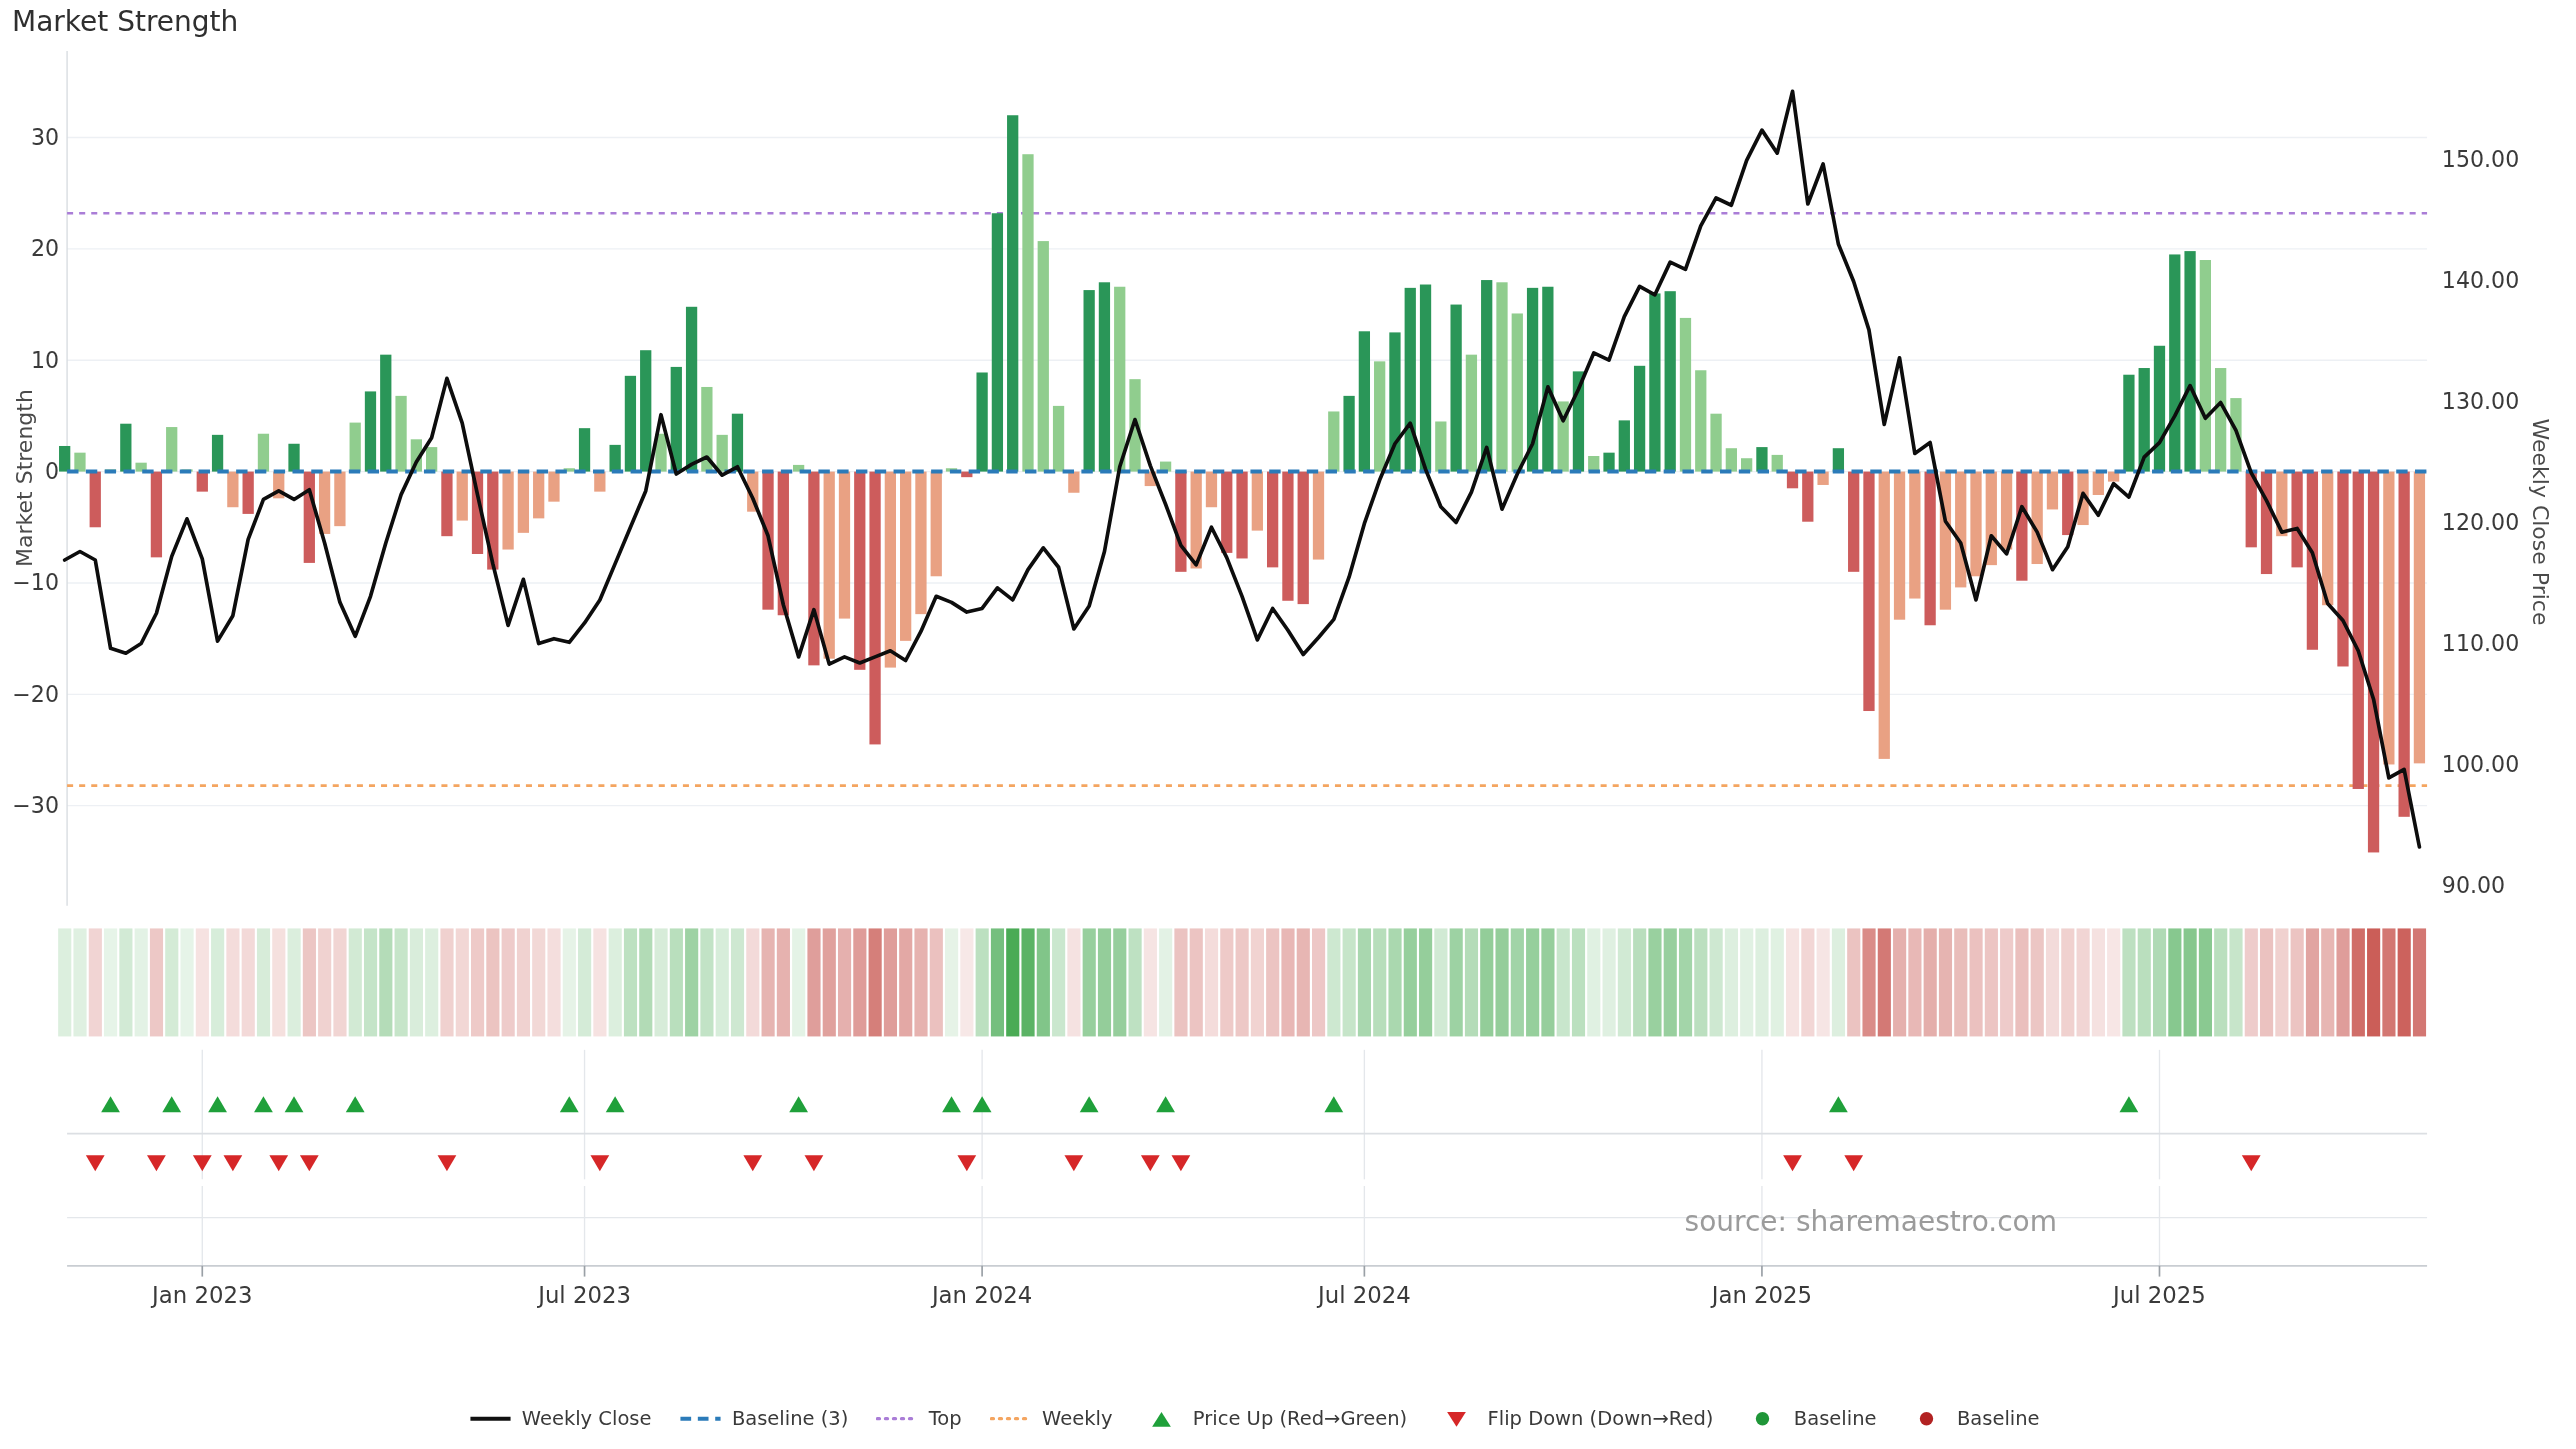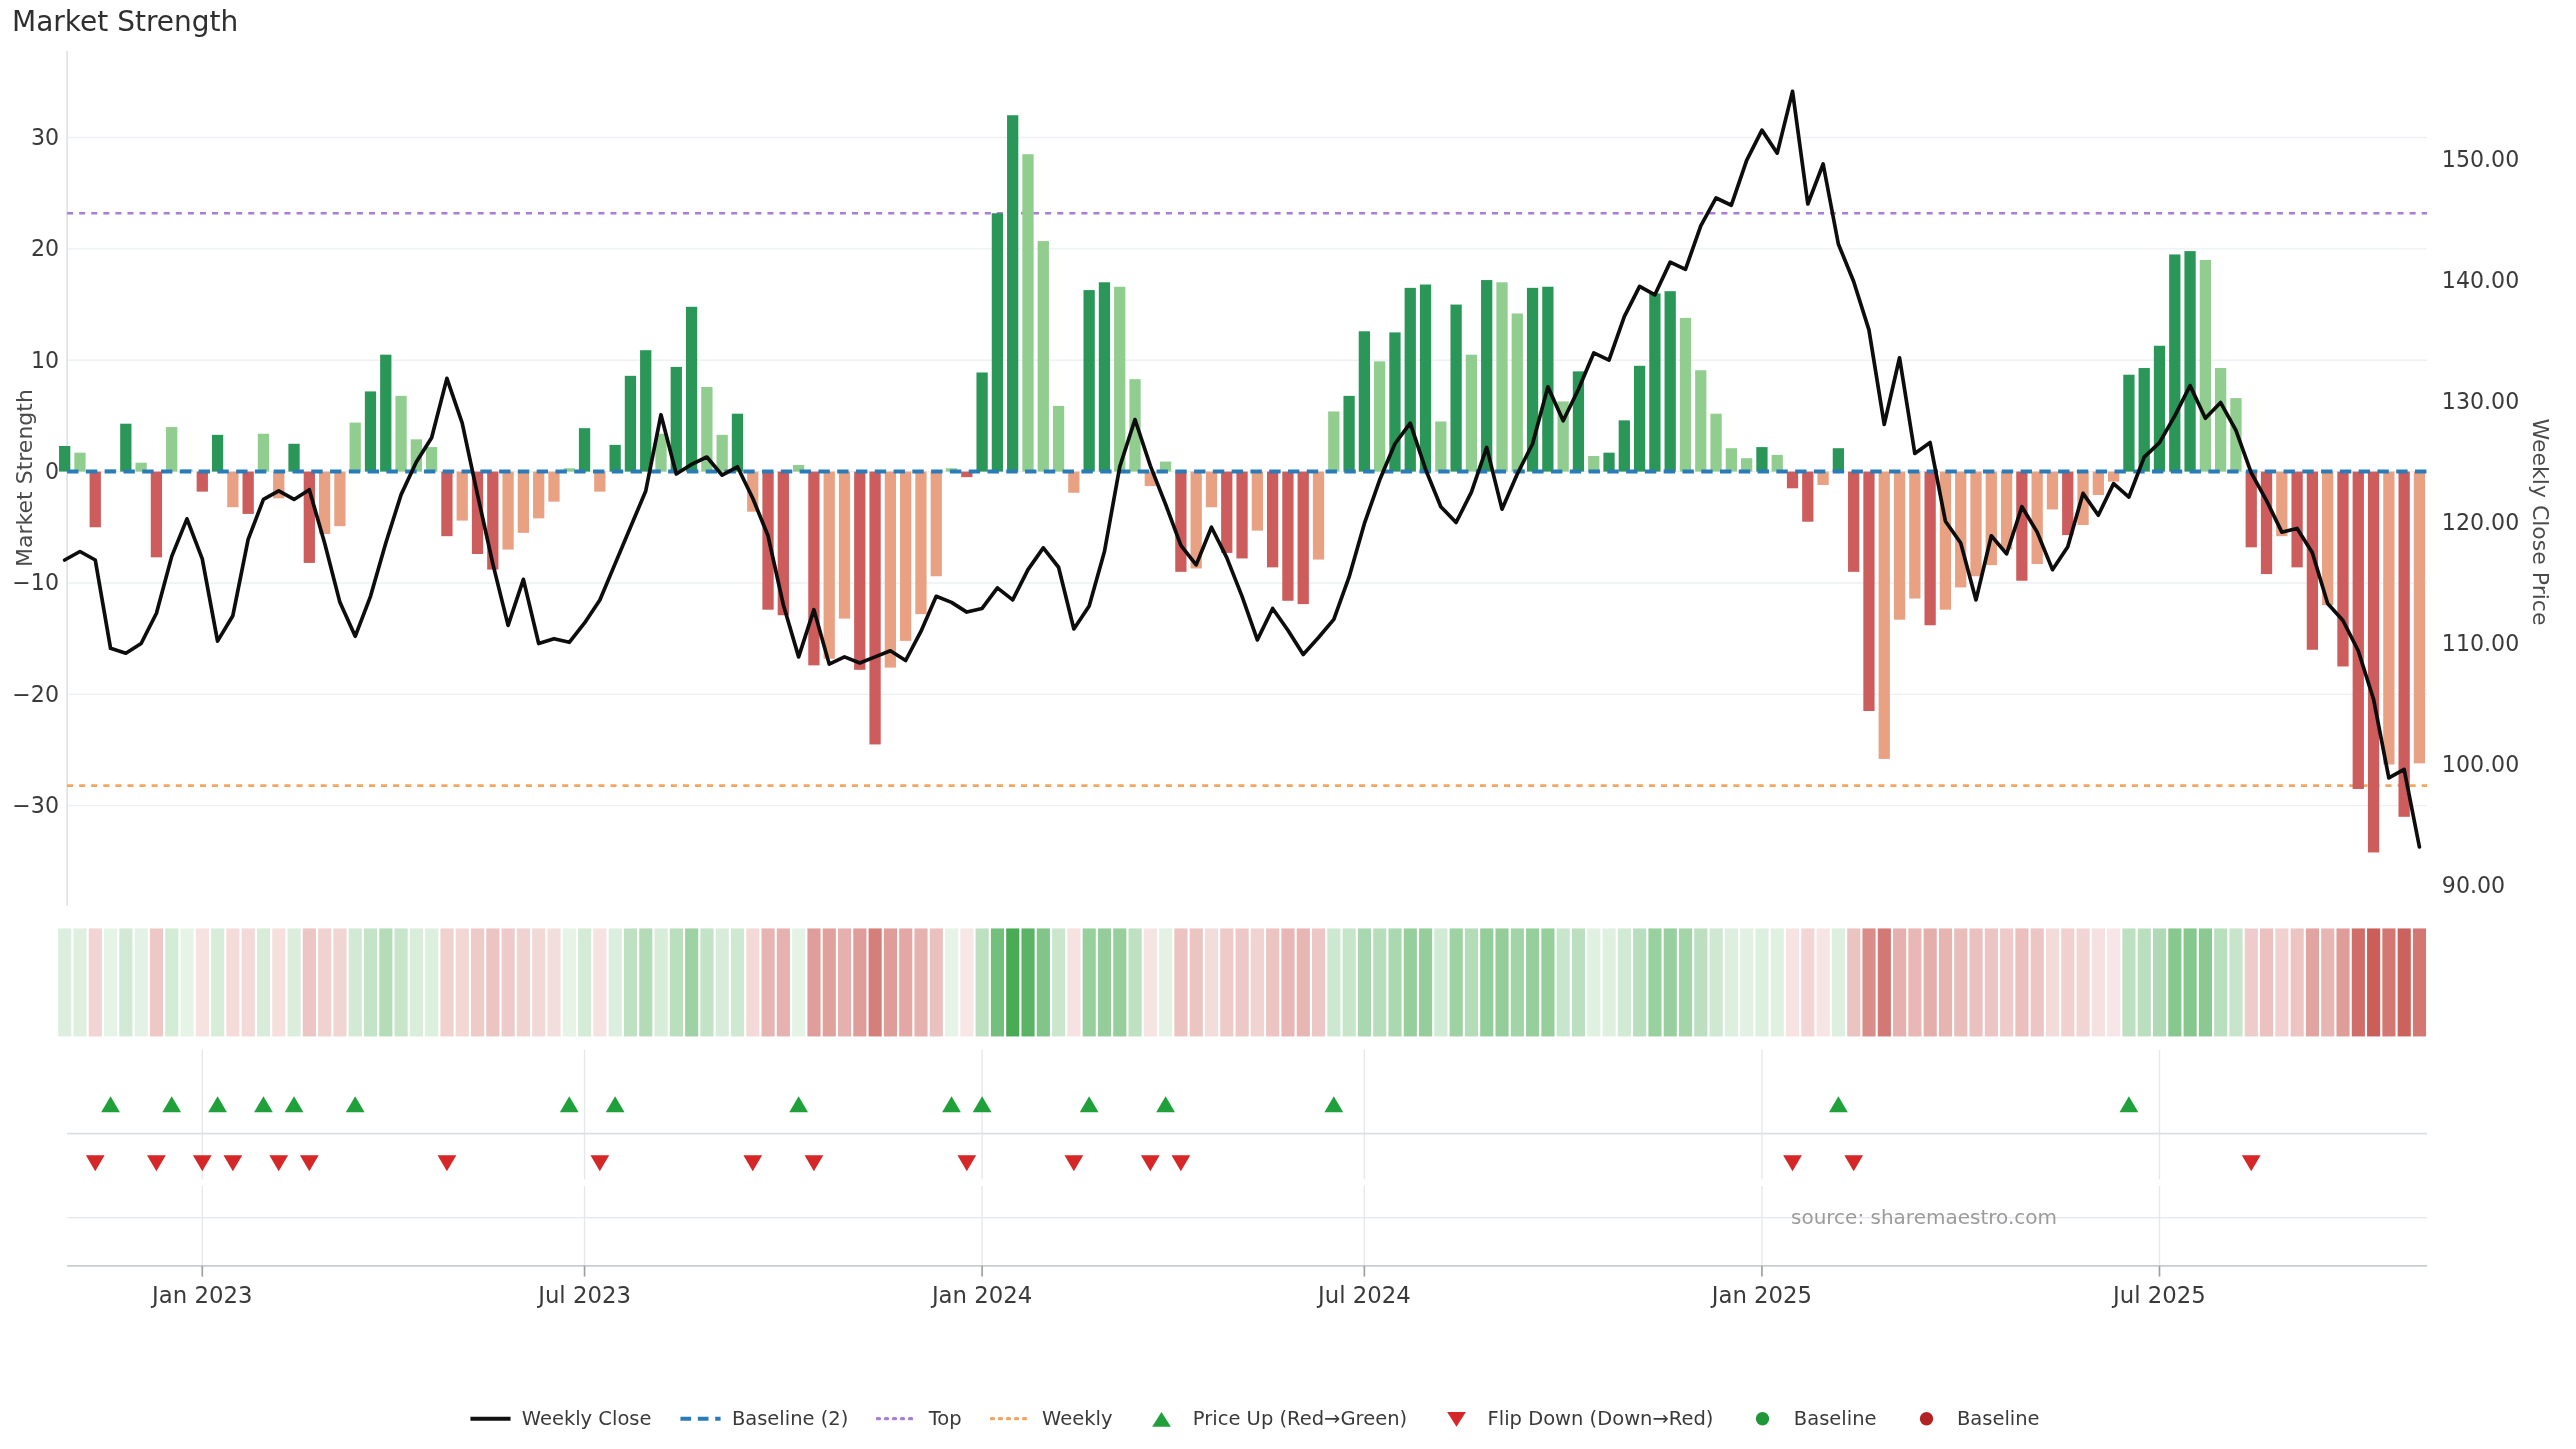--- a/index.html
+++ b/index.html
@@ -5,21 +5,21 @@
   * { margin:0; padding:0; box-sizing:border-box; }
   html,body { width:2576px; height:1449px; background:#ffffff; overflow:hidden;
               font-family:"DejaVu Sans","Liberation Sans",sans-serif; }
   #stage { position:relative; width:2092px; height:1449px; background:#fff; }
   #title { position:absolute; left:12px; top:5.4px; font-size:28px; font-weight:500; color:#2f2f2f; }
   #chart-svg { position:absolute; left:0; top:0; }
   .axis-label-left { position:absolute; left:24px; top:478px; transform:translate(-50%,-50%) rotate(-90deg);
                      font-size:22px; color:#4a4a4a; white-space:nowrap; }
   .axis-label-right { position:absolute; left:2540px; top:522px; transform:translate(-50%,-50%) rotate(90deg);
                       font-size:22px; color:#4a4a4a; white-space:nowrap; }
-  #source { position:absolute; right:35px; top:1205px; font-size:20px; color:#9b9b9b; }
+  #source { position:absolute; right:35px; top:1205px; font-size:28px; color:#9b9b9b; }
   #legend { position:absolute; left:7px; top:1407px; width:2576px; display:flex; justify-content:center;
             align-items:center; gap:28px; padding-right:81px; }
   .legend-item { display:flex; align-items:center; gap:9.4px; }
   .legend-label { font-size:19.5px; color:#3a3a3a; white-space:nowrap; }
   .legend-sym { display:inline-block; width:43px; height:17.4px; }
 </style>
 </head>
 <body>
 
 <div id="stage">
@@ -429,21 +429,21 @@
       <div class="legend-item">
         <span class="legend-sym"><svg width="43" height="17.4" viewBox="0 0 64 26">
             <line x1="2" y1="13" x2="62" y2="13" stroke="#111111" stroke-width="6"></line>
           </svg></span>
         <span class="legend-label">Weekly Close</span>
       </div>
       <div class="legend-item">
         <span class="legend-sym"><svg width="43" height="17.4" viewBox="0 0 64 26">
             <line x1="2" y1="13" x2="62" y2="13" stroke="#2b7bb9" stroke-width="6" stroke-dasharray="16 10"></line>
           </svg></span>
-        <span class="legend-label">Baseline (2)</span>
+        <span class="legend-label">Baseline (3)</span>
       </div>
       <div class="legend-item">
         <span class="legend-sym"><svg width="43" height="17.4" viewBox="0 0 64 26">
             <line x1="2" y1="13" x2="62" y2="13" stroke="#aa7dd7" stroke-width="5" stroke-dasharray="3 9" stroke-linecap="round"></line>
           </svg></span>
         <span class="legend-label">Top</span>
       </div>
       <div class="legend-item">
         <span class="legend-sym"><svg width="43" height="17.4" viewBox="0 0 64 26">
             <line x1="2" y1="13" x2="62" y2="13" stroke="#f4a560" stroke-width="5" stroke-dasharray="3 9" stroke-linecap="round"></line>

